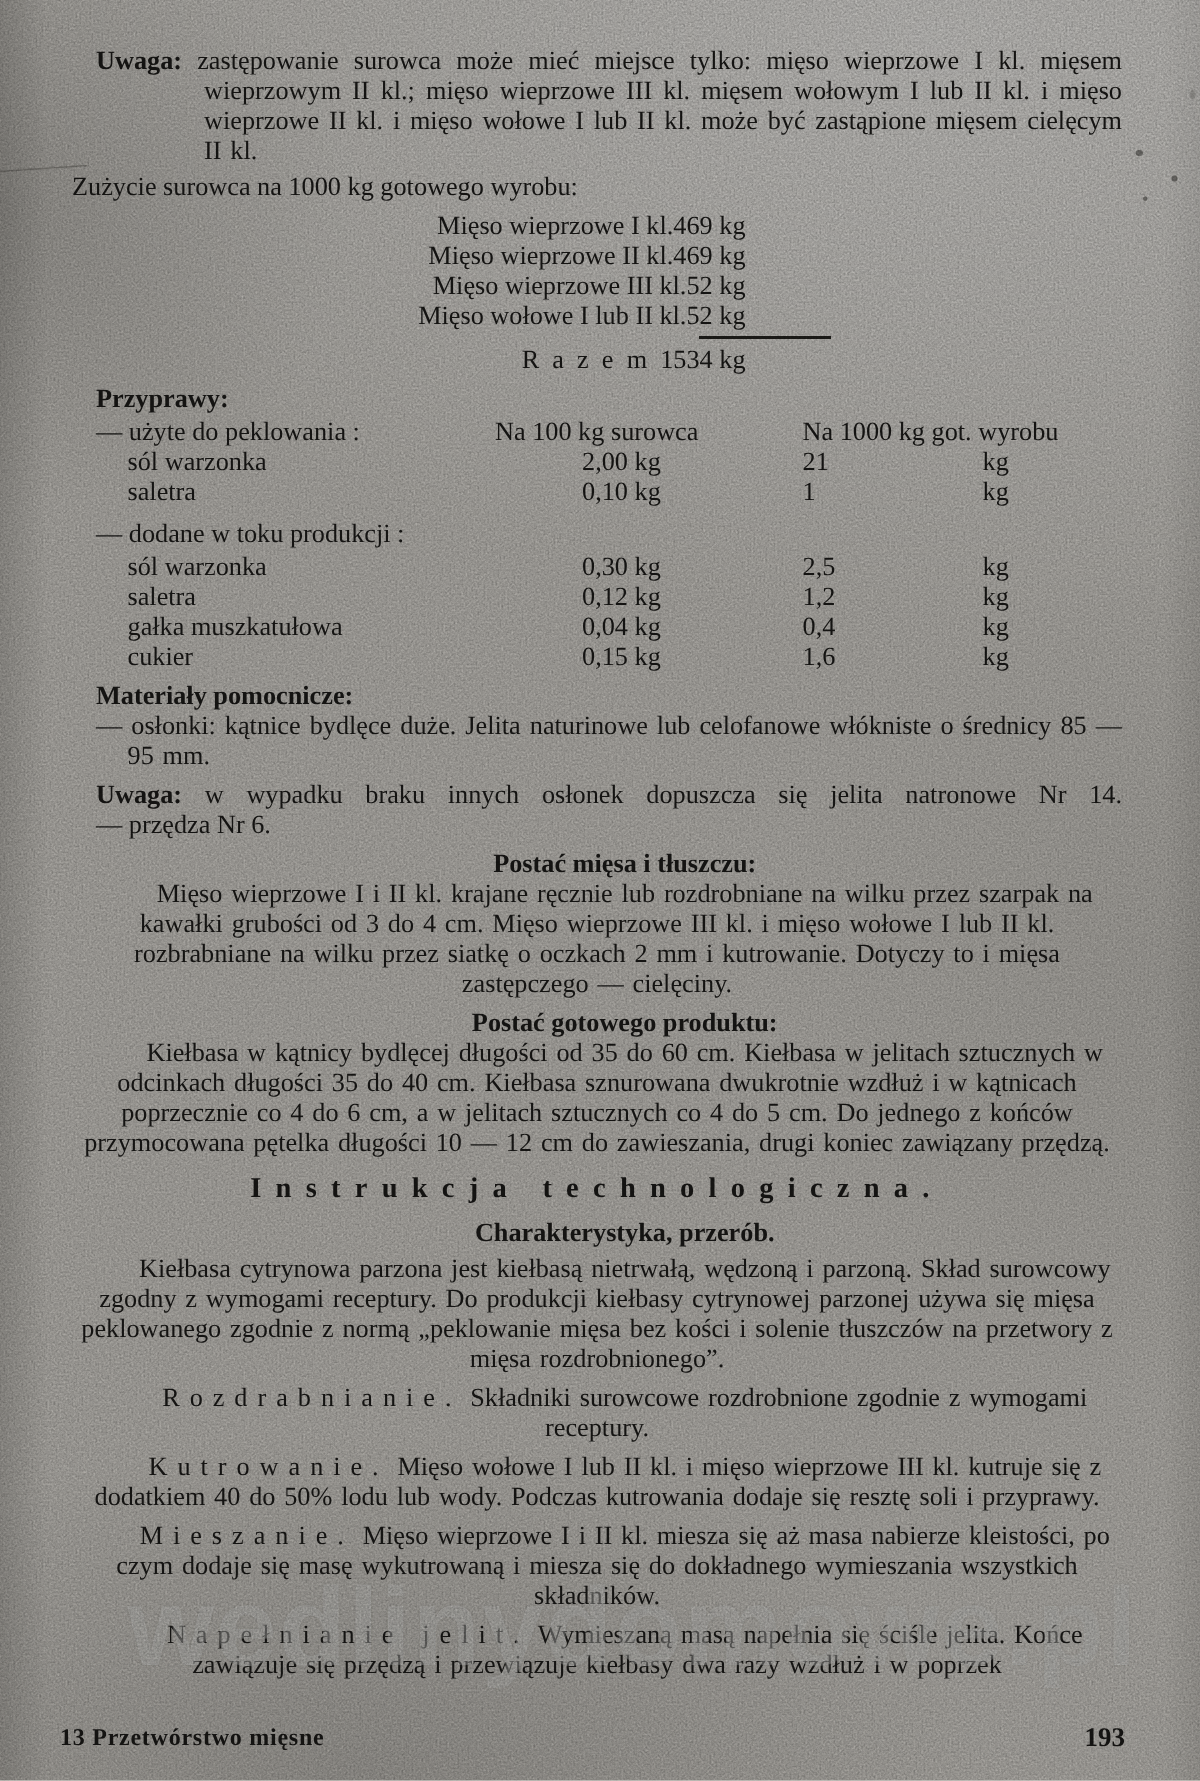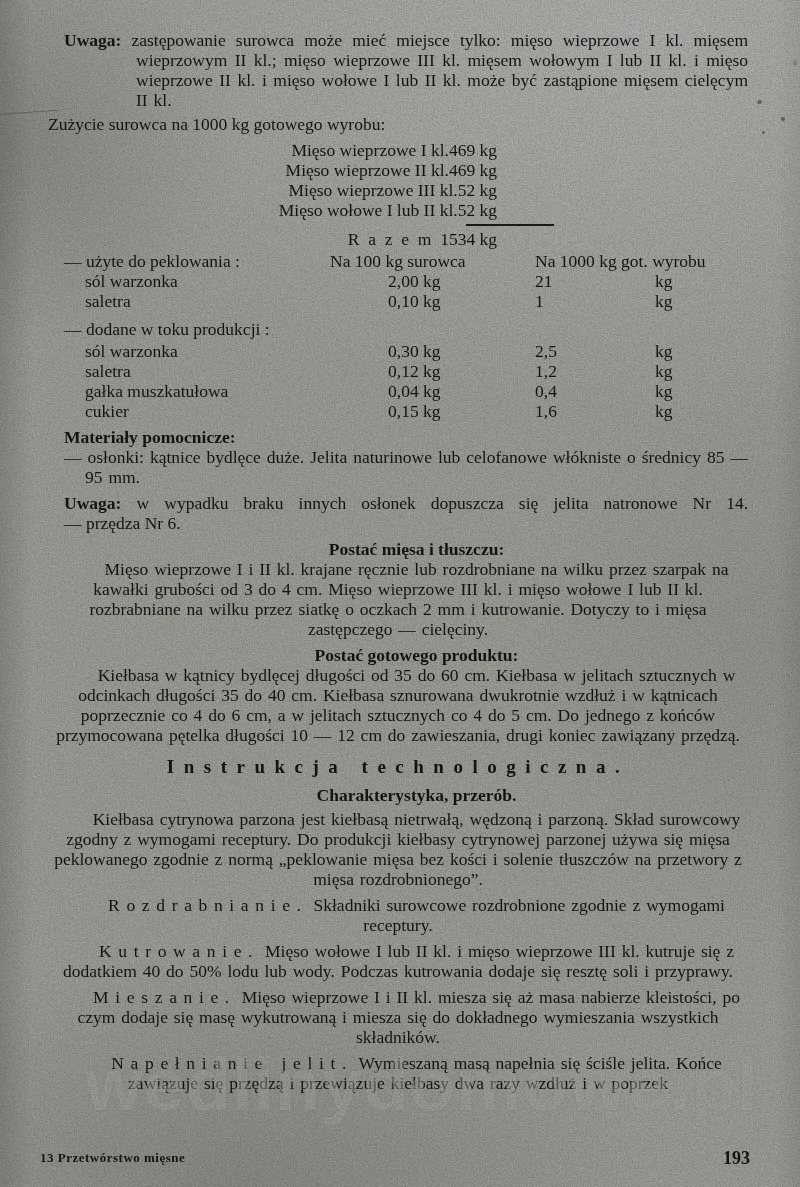--- a/index.html
+++ b/index.html
@@ -47,21 +47,21 @@
   .trow .c2 { flex:1; box-sizing:border-box; padding-left:45px; display:flex; white-space:nowrap; }
   .trow .c2 .num { width:95px; text-align:left; display:inline-block; }
   .trow .c2 .unit { margin-left:25px; }
 
   .term { letter-spacing:.38em; }
   .main-heading {
     text-align:center; font-weight:bold; font-size:19px; letter-spacing:.5em;
     margin:10px 0 6px 0; line-height:24px;
   }
 
-  .footer-left { position:absolute; left:40px; top:1150px; z-index:2; font-size:13px; font-weight:600; letter-spacing:.5px; }
+  .footer-left { position:absolute; left:40px; top:1150px; z-index:2; font-size:16px; font-weight:600; letter-spacing:.5px; }
   .footer-right { position:absolute; right:50px; top:1148px; z-index:2; font-size:18px; font-weight:bold; }
 
   .watermark {
     position:absolute; left:85px; top:1042px; width:710px; z-index:4;
     font-family:"Liberation Sans","DejaVu Sans",sans-serif;
     font-weight:bold; font-size:74px; letter-spacing:1px;
     color:rgba(255,255,255,.30); text-shadow:0 0 2px rgba(120,118,112,.25);
     pointer-events:none; white-space:nowrap;
   }
   .noise { position:absolute; inset:0; z-index:5; pointer-events:none; }
@@ -103,20 +103,21 @@
       <span>Mięso wołowe I lub II kl.</span>
       <span class="val">52 kg</span>
     </div>
     <div class="sumline"></div>
     <div class="lrow">
       <span class="razem-label">Razem</span>
       <span class="val">1534 kg</span>
     </div>
   </div>
 
+  <p class="b ml16 mt6">Przyprawy:</p>
 
   <div class="trow ghead mt2">
     <span class="c0">— użyte do peklowania :</span>
     <span class="c1">Na 100 kg surowca</span>
     <span class="c2">Na 1000 kg got. wyrobu</span>
   </div>
   <div class="trow">
     <span class="c0">sól warzonka</span>
     <span class="c1">2,00 kg</span>
     <span class="c2">

